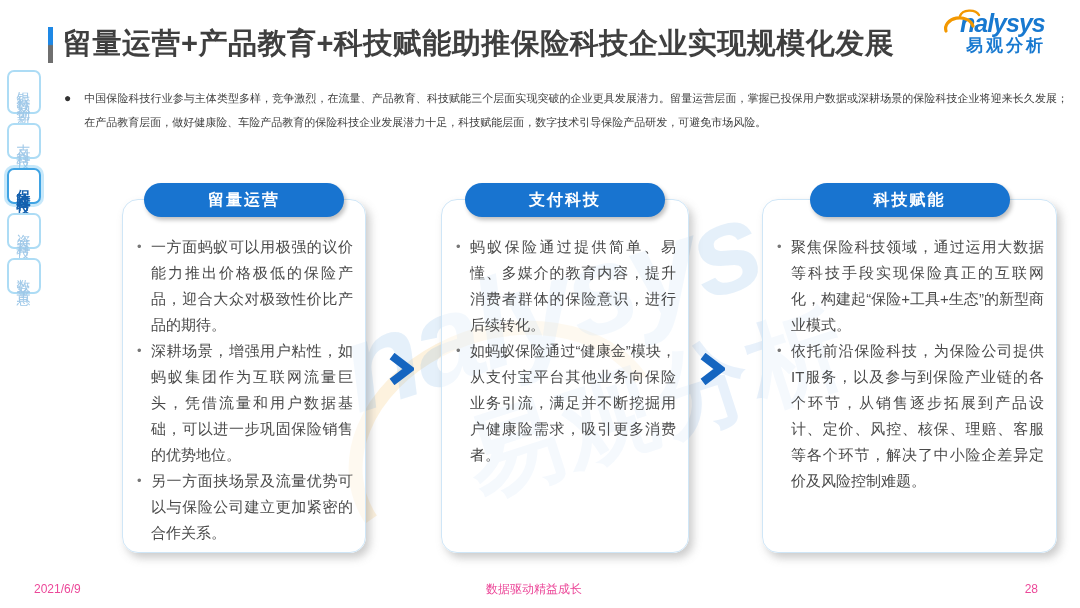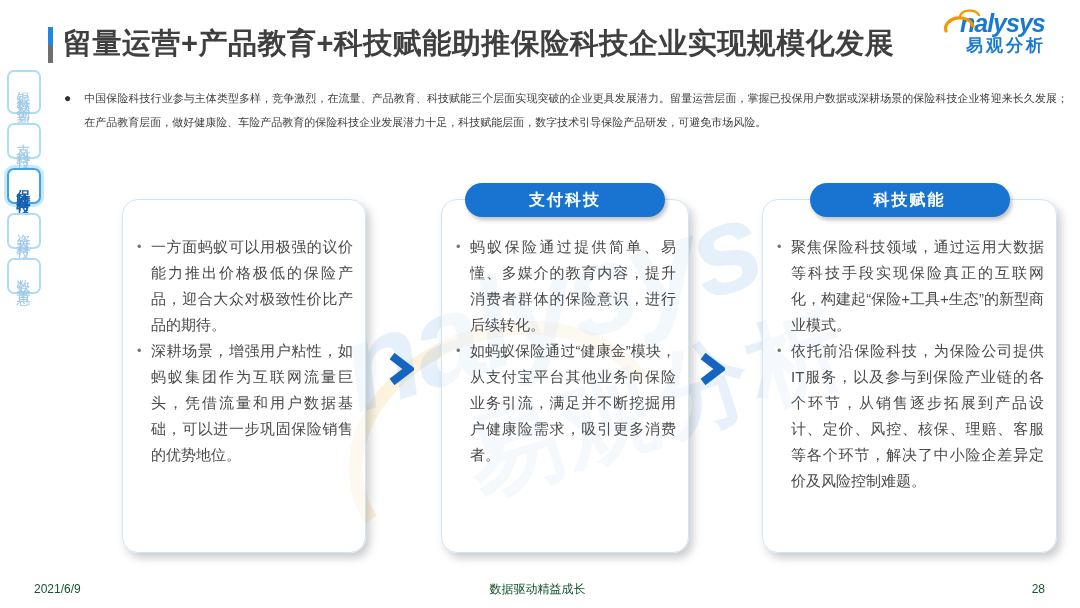--- a/index.html
+++ b/index.html
@@ -66,22 +66,22 @@
   .card li { position:relative; padding-left:15px; font-size:15px; line-height:26px;
     color:#4A4A4A; text-align:justify; }
   .card li::before { content:"•"; position:absolute; left:1px; top:0; color:#777; font-size:13px; }
 
   
   .arrow { position:absolute; z-index:3; }
   .arrow-1 { left:388px; top:353px; }
   .arrow-2 { left:699px; top:353px; }
 
   
-  .footer { position:absolute; left:0; right:5px; bottom:10px; height:18px;
-    display:flex; align-items:center; font-size:12px; color:#14532d; z-index:5; }
+  .footer { position:absolute; left:0; right:12px; bottom:10px; height:18px;
+    display:flex; align-items:center; font-size:12px; color:#ec4899; z-index:5; }
   .footer-date { margin-left:34px; }
   .footer-slogan { position:absolute; left:50%; transform:translateX(-50%); }
   .footer-page { margin-left:auto; margin-right:30px; }
 </style>
 </head>
 <body>
 
 <div class="slide">
 
   <aside class="sidebar">
@@ -123,23 +123,25 @@
 
   <div class="watermark">
     <svg class="wm-arc" width="360" height="280" viewBox="0 0 360 280">
       <path d="M30 240 A 150 115 0 1 1 330 190" fill="none" stroke="rgba(243,152,0,0.13)" stroke-width="14"></path>
     </svg>
     <div class="wm-en">nalysys</div>
     <div class="wm-cn">易观分析</div>
   </div>
 
   <section class="card card-1">
+    <div class="pill">留量运营</div>
     <ul>
       <li>一方面蚂蚁可以用极强的议价能力推出价格极低的保险产品，迎合大众对极致性价比产品的期待。</li>
       <li>深耕场景，增强用户粘性，如蚂蚁集团作为互联网流量巨头，凭借流量和用户数据基础，可以进一步巩固保险销售的优势地位。</li>
+      <li>另一方面挟场景及流量优势可以与保险公司建立更加紧密的合作关系。</li>
     </ul>
   </section>
 
   <svg class="arrow arrow-1" width="26" height="32" viewBox="0 0 26 32">
     <polyline points="4,3 21,16 4,29" fill="none" stroke="#1565C0" stroke-width="8"></polyline>
   </svg>
 
   <section class="card card-2">
     <div class="pill">支付科技</div>
     <ul>

